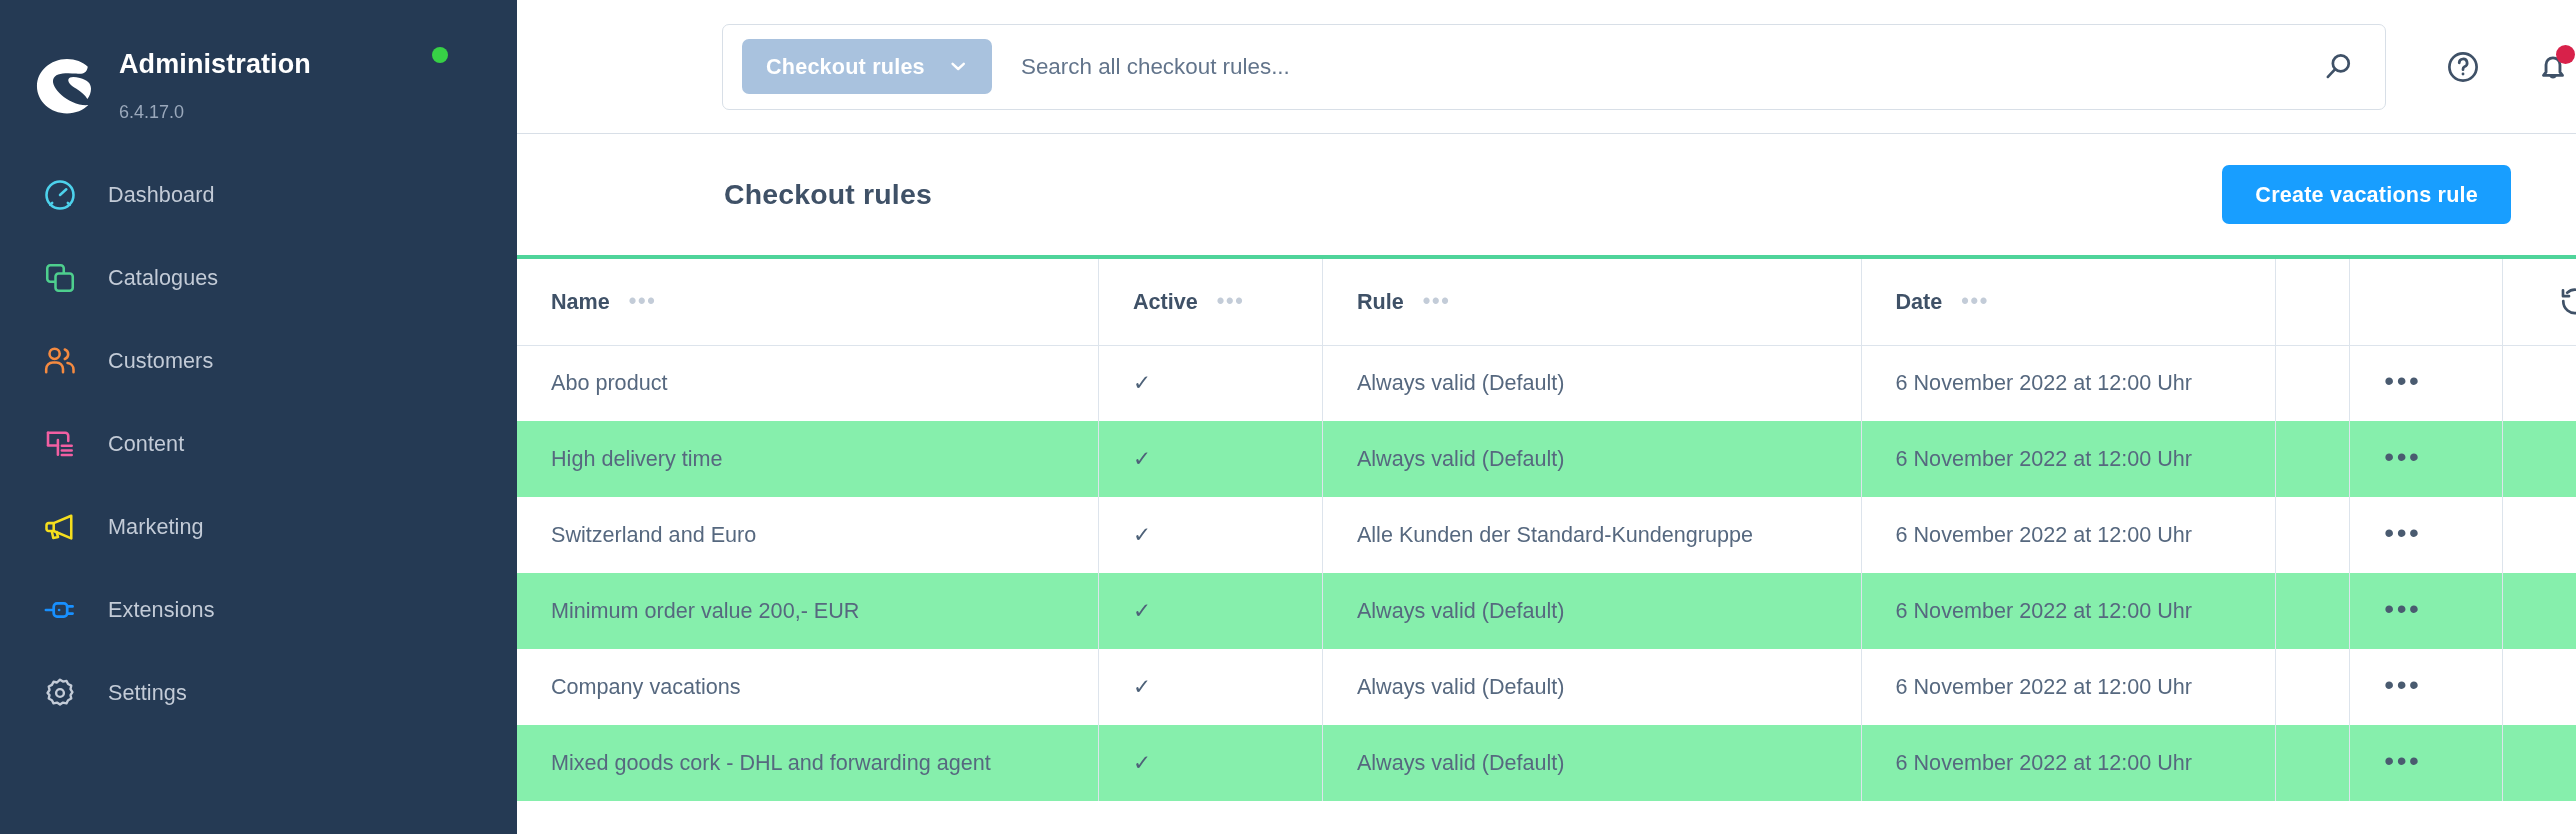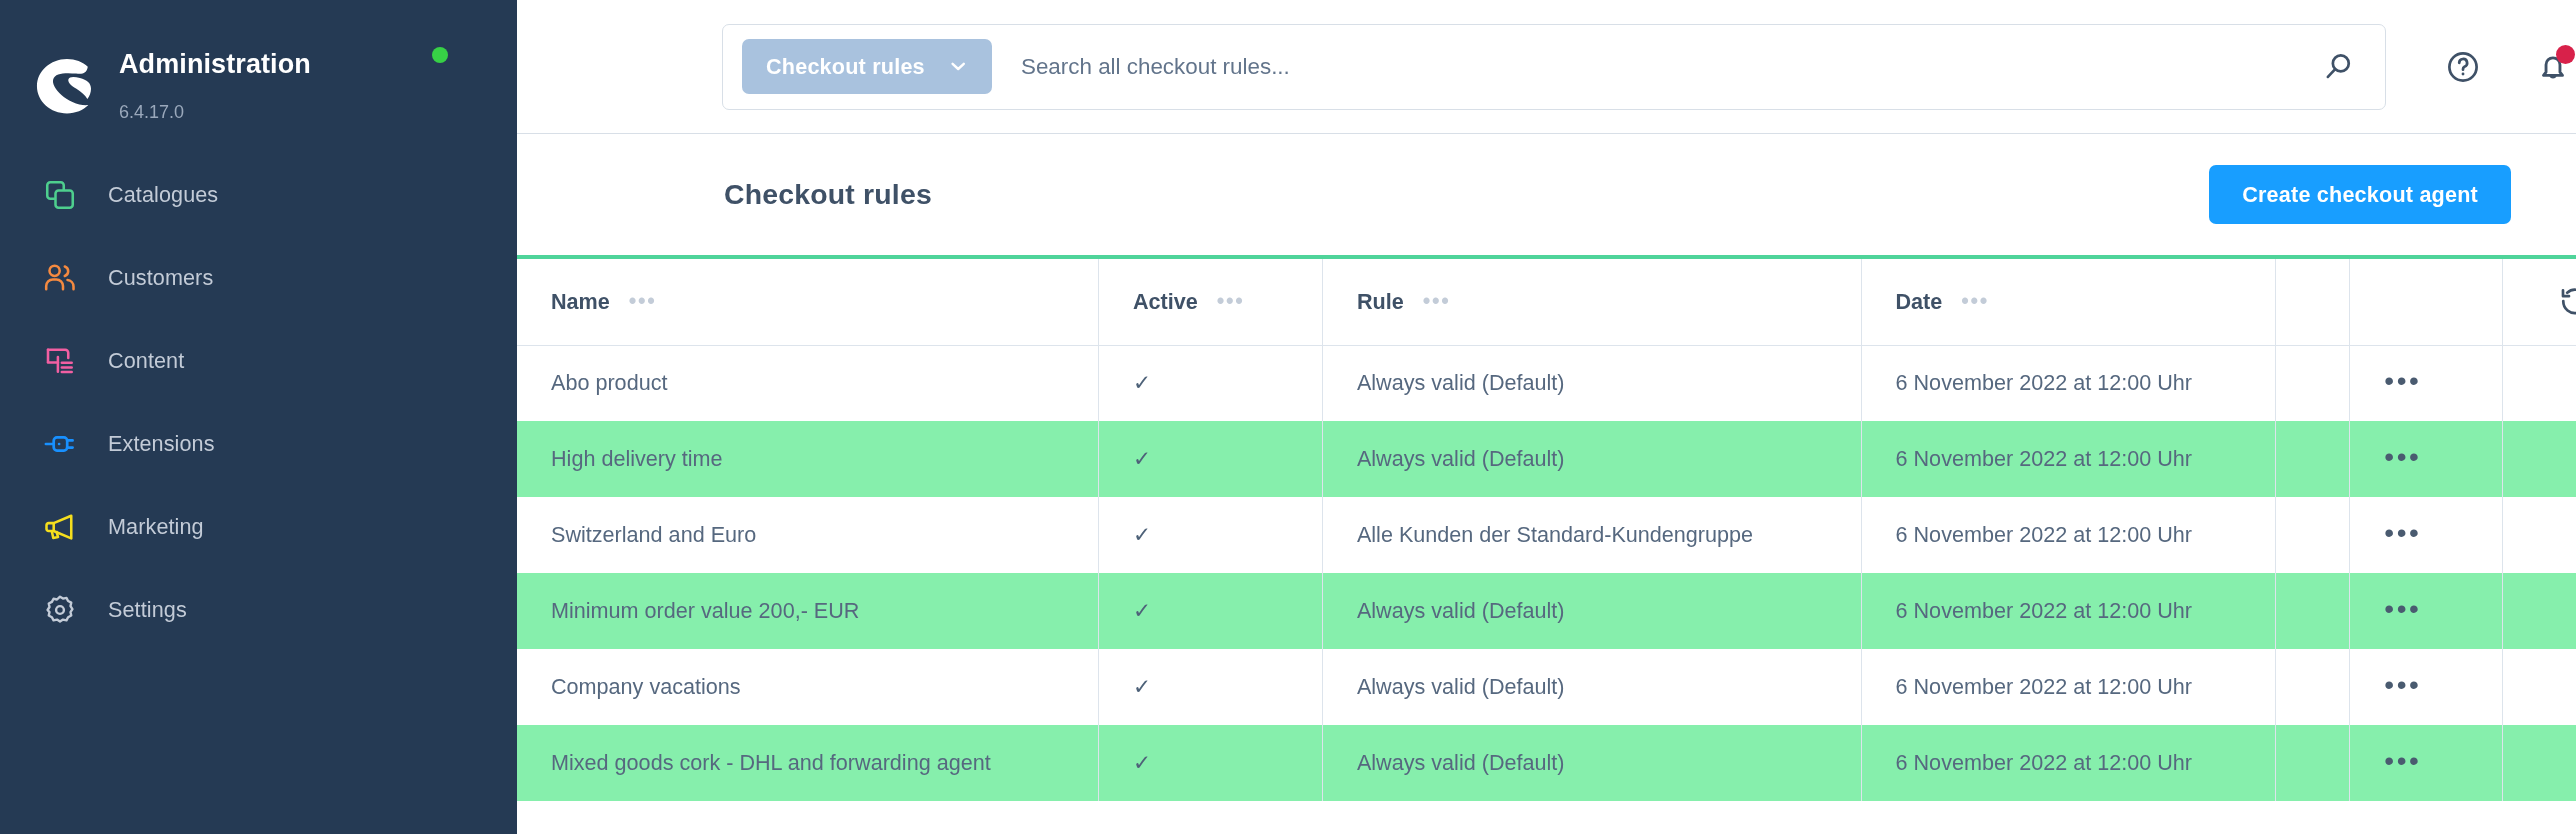--- a/index.html
+++ b/index.html
@@ -191,20 +191,30 @@
       </span>
       <span class="brand-text">
         <div class="brand-title">Administration</div>
         <div class="brand-version">6.4.17.0</div>
       </span>
       <span class="status-dot"></span>
     </div>
 
     <nav class="nav">
 
+      <div class="nav-item">
+        <span class="nav-icon">
+          <svg width="36" height="36" viewBox="0 0 24 24" fill="none" stroke="#4dd2ec" stroke-width="1.7" stroke-linecap="round">
+            <circle cx="12" cy="12" r="9"></circle>
+            <path d="M12 12L16.2 8.2"></path>
+            <path d="M5.5 18.5 L6.8 17.2 M18.5 18.5 L17.2 17.2"></path>
+          </svg>
+        </span>
+        <span class="nav-label">Dashboard</span>
+      </div>
 
       <div class="nav-item">
         <span class="nav-icon">
           <svg width="36" height="36" viewBox="0 0 24 24" fill="none" stroke="#4ecf8e" stroke-width="1.7">
             <rect x="3.5" y="3.5" width="11" height="11" rx="2"></rect>
             <rect x="9" y="9" width="11.5" height="11.5" rx="2" fill="#253a54"></rect>
           </svg>
         </span>
         <span class="nav-label">Catalogues</span>
       </div>
@@ -229,39 +239,39 @@
             <path d="M4 13h6.6"></path>
             <path d="M10.6 9.4v9.8"></path>
             <path d="M13.2 13.2h6.6M13.2 16.3h6.6M13.2 19.3h6.6"></path>
           </svg>
         </span>
         <span class="nav-label">Content</span>
       </div>
 
       <div class="nav-item">
         <span class="nav-icon">
+          <svg width="36" height="36" viewBox="0 0 24 24" fill="none" stroke="#f5de1e" stroke-width="1.7" stroke-linejoin="round">
+            <path d="M19.5 4.5 7.8 9.4v5.3L19.5 19.6z"></path>
+            <path d="M7.8 9.4H4.4a1.4 1.4 0 0 0-1.4 1.4v2.5a1.4 1.4 0 0 0 1.4 1.4h3.4"></path>
+            <path d="M6.5 14.7l1 4.6 3.2-.6-1.1-4"></path>
+          </svg>
+        </span>
+        <span class="nav-label">Marketing</span>
+      </div>
+
+      <div class="nav-item">
+        <span class="nav-icon">
           <svg width="36" height="36" viewBox="0 0 24 24" fill="none" stroke="#1890ff" stroke-width="1.8" stroke-linecap="round">
             <rect x="7.8" y="7.6" width="9" height="8.8" rx="2.2"></rect>
             <path d="M2.6 12h5.2"></path>
             <path d="M16.8 9.6h3.6M16.8 14.4h3.6"></path>
             <circle cx="11.4" cy="12" r="0.9" fill="#1890ff" stroke="none"></circle>
           </svg>
         </span>
         <span class="nav-label">Extensions</span>
-      </div>
-
-      <div class="nav-item">
-        <span class="nav-icon">
-          <svg width="36" height="36" viewBox="0 0 24 24" fill="none" stroke="#f5de1e" stroke-width="1.7" stroke-linejoin="round">
-            <path d="M19.5 4.5 7.8 9.4v5.3L19.5 19.6z"></path>
-            <path d="M7.8 9.4H4.4a1.4 1.4 0 0 0-1.4 1.4v2.5a1.4 1.4 0 0 0 1.4 1.4h3.4"></path>
-            <path d="M6.5 14.7l1 4.6 3.2-.6-1.1-4"></path>
-          </svg>
-        </span>
-        <span class="nav-label">Marketing</span>
       </div>
 
       <div class="nav-item">
         <span class="nav-icon">
           <svg width="36" height="36" viewBox="0 0 24 24" fill="none" stroke="#c3cbd7" stroke-width="1.6" stroke-linejoin="round">
             <path d="M12 3.1l2 1.3 2.3-.5 1.1 2.1 2.1 1.1-.5 2.3 1.3 2-1.3 2 .5 2.3-2.1 1.1-1.1 2.1-2.3-.5-2 1.3-2-1.3-2.3.5-1.1-2.1-2.1-1.1.5-2.3L3.7 12l1.3-2-.5-2.3L6.6 6.6 7.7 4.5l2.3.5z"></path>
             <circle cx="12" cy="12" r="2.6"></circle>
           </svg>
         </span>
         <span class="nav-label">Settings</span>
@@ -304,21 +314,21 @@
             <path d="M6 17.3h12l-1.6-2.1V10.6a4.4 4.4 0 0 0-8.8 0v4.6z"></path>
             <path d="M10.4 17.3a1.7 1.7 0 0 0 3.2 0"></path>
           </svg>
           <span class="notif-dot"></span>
         </span>
       </div>
     </div>
 
     <div class="page-head">
       <h1 class="page-title">Checkout rules</h1>
-      <button class="primary-btn">Create checkout agent</button>
+      <button class="primary-btn">Create vacations rule</button>
     </div>
 
     <div class="table-area">
       <table class="grid">
         <colgroup>
           <col class="w-name">
             <col class="w-active">
             <col class="w-rule">
           <col class="w-date">
             <col class="w-sp">

